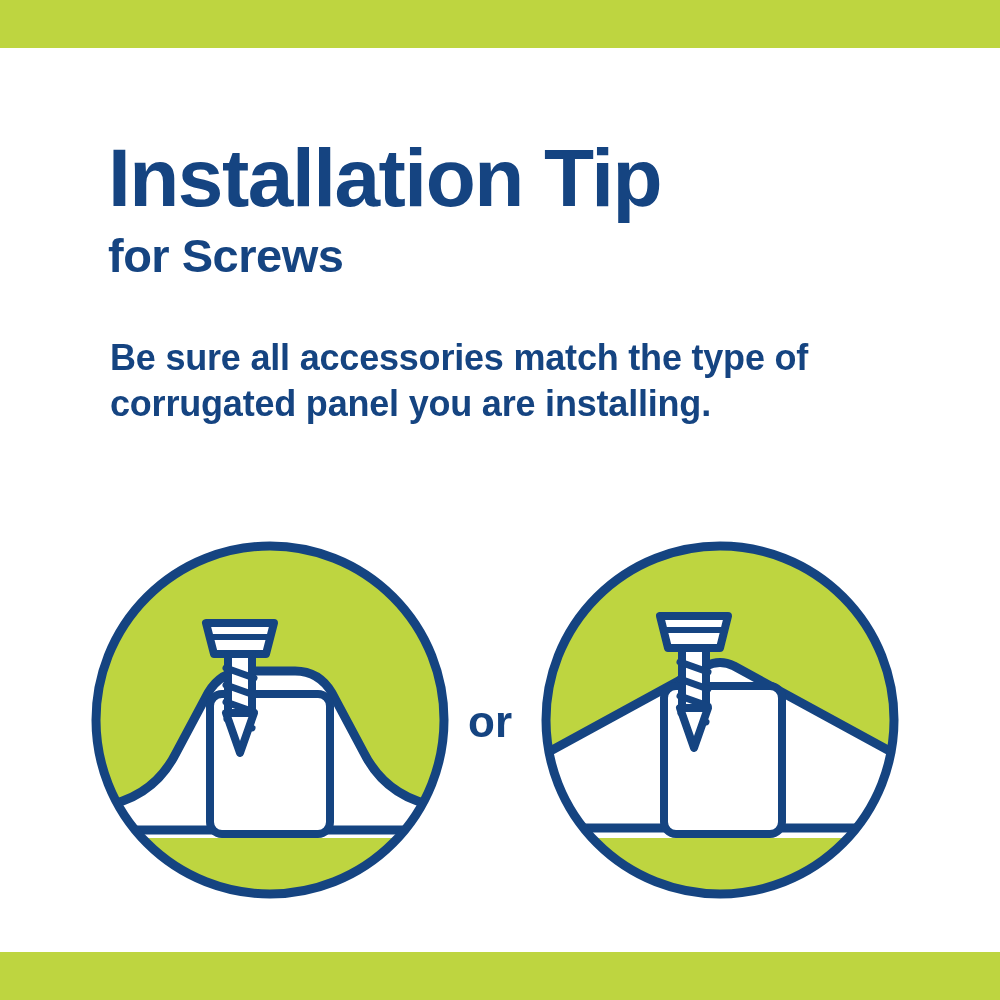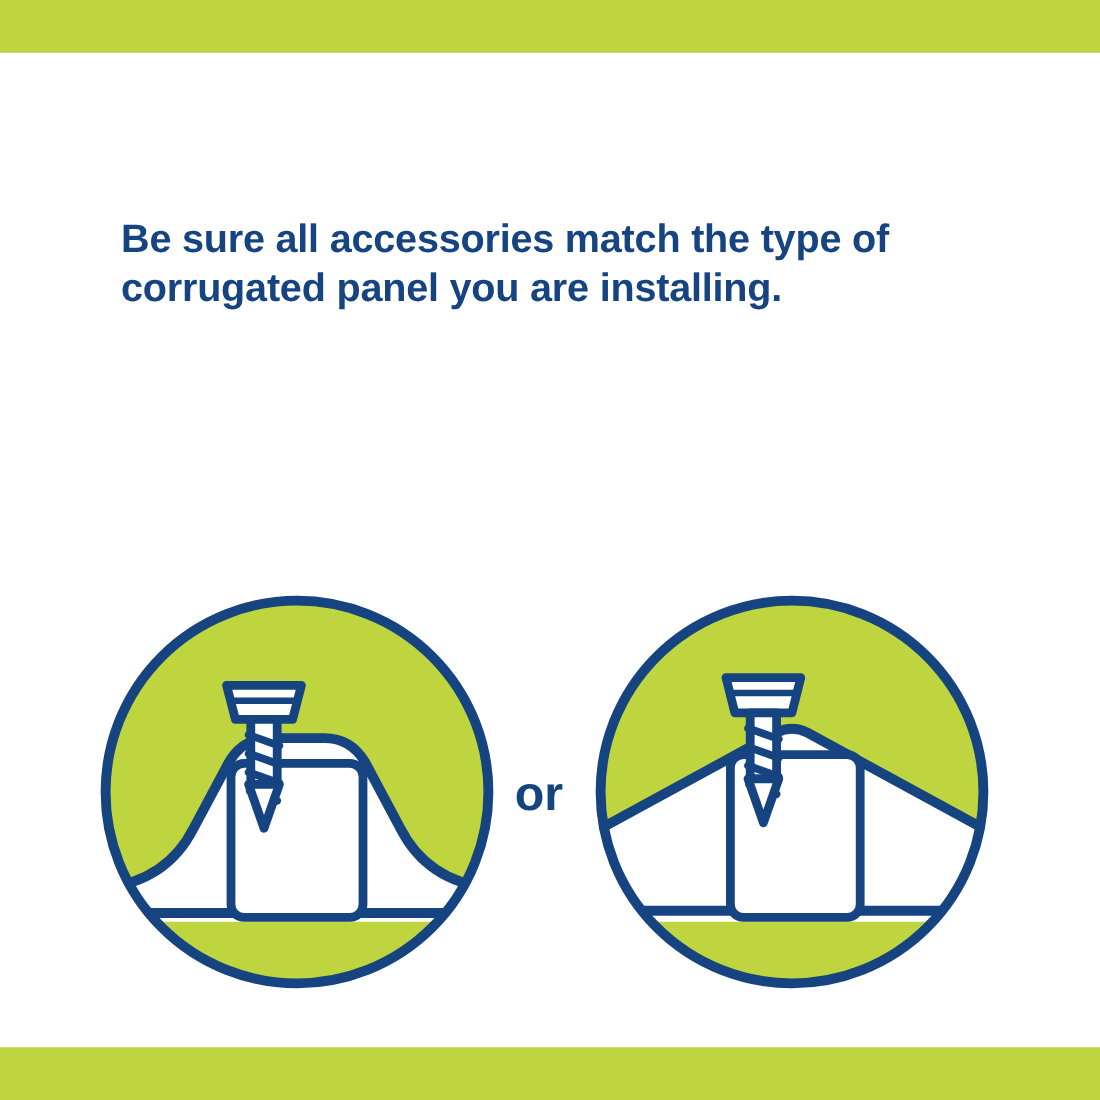--- a/index.html
+++ b/index.html
@@ -100,20 +100,22 @@
   }
 </style>
 </head>
 <body>
 
 <div id="infographic">
 
   <div class="band top"></div>
 
   <div class="text-block">
+    <h1 class="title">Installation Tip</h1>
+    <h2 class="subtitle">for Screws</h2>
     <p class="body-copy">Be sure all accessories match the type of corrugated panel you are installing.</p>
   </div>
 
   <div class="illustrations">
 
     <div class="figure left">
       <svg viewBox="0 0 364 364" xmlns="http://www.w3.org/2000/svg">
         <defs>
           <clipPath id="clipL">
             <circle cx="182" cy="182" r="174"></circle>

